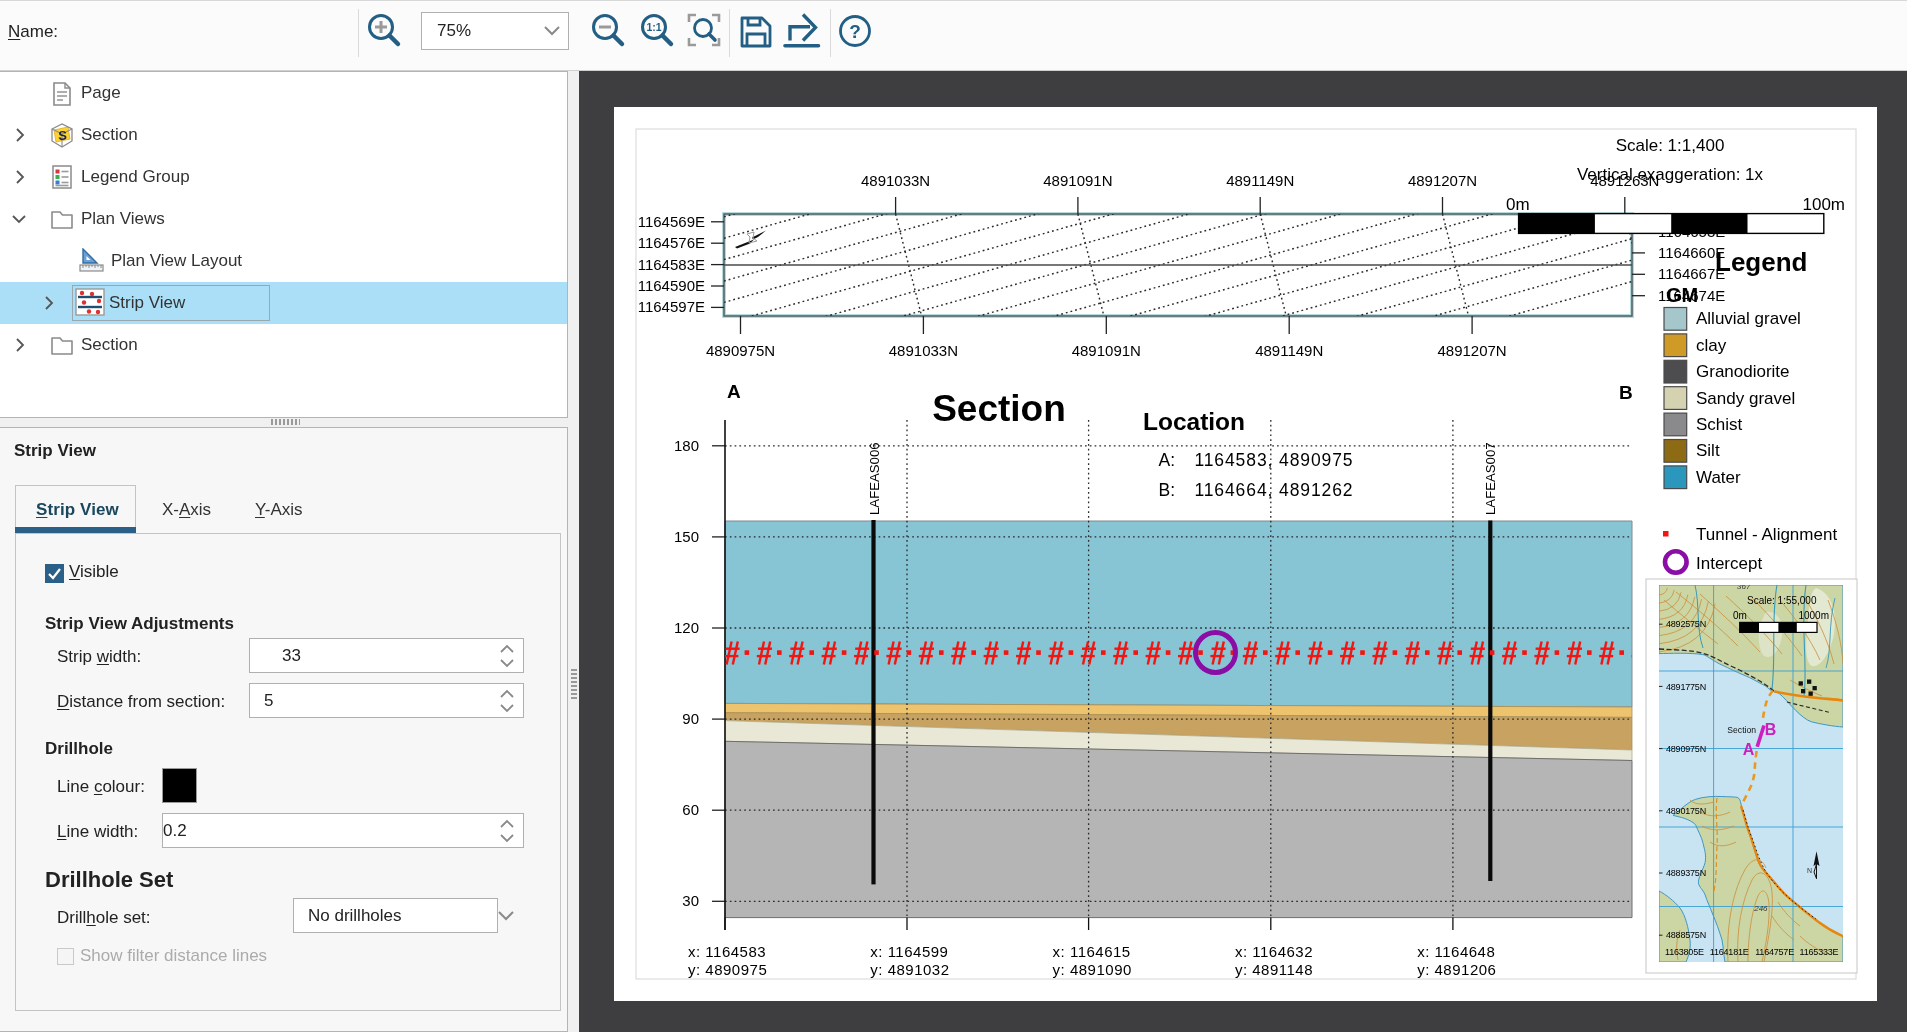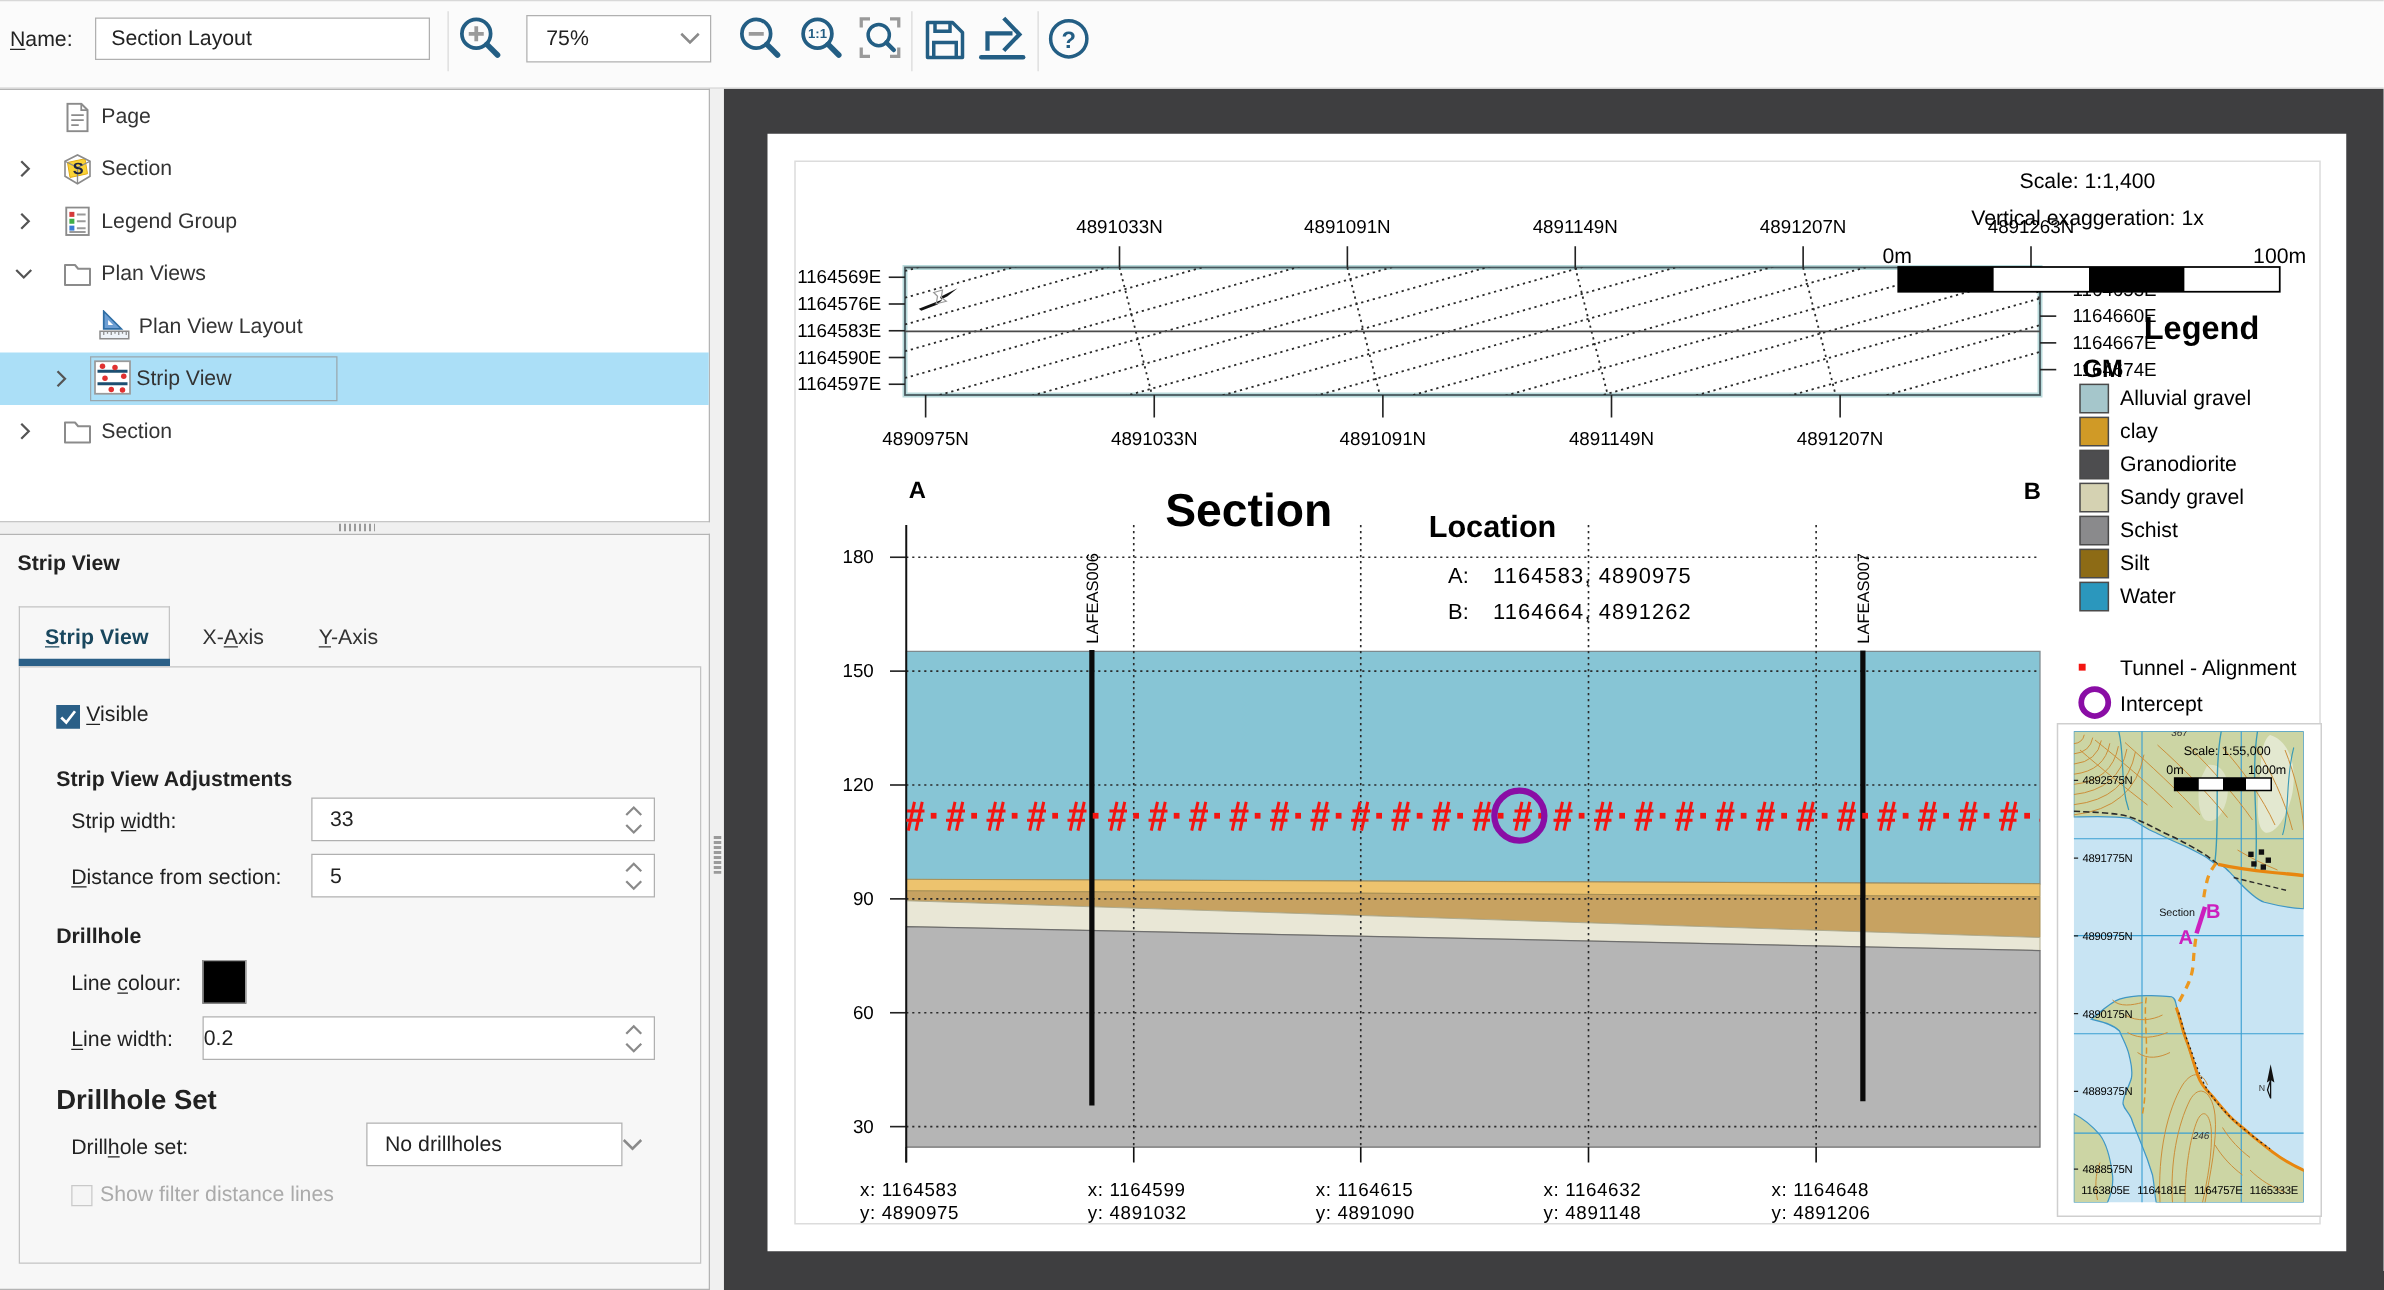--- a/index.html
+++ b/index.html
@@ -2,21 +2,20 @@
 <html><head><meta charset="utf-8">
 <style>
 * { margin:0; padding:0; box-sizing:border-box; }
 html,body { width:1907px; height:1032px; font-family:"Liberation Sans",sans-serif; background:#fff; overflow:hidden; }
 .abs { position:absolute; }
 u { text-decoration:underline; text-underline-offset:2px; }
 </style></head>
 <body>
 <div class="abs" style="left:0;top:0;width:1907px;height:71px;background:#fbfbfb;border-top:1px solid #d8d8d8;border-bottom:1px solid #cfcfcf">
 <div class="abs" style="left:8px;top:21px;font-size:17px;color:#222"><u>N</u>ame:</div>
-<div class="abs" style="left:76px;top:13px;width:268px;height:34px;background:#fff;border:1px solid #b0b0b0;font-size:17px;color:#222;line-height:32px;padding-left:12px">Section Layout</div>
 <div class="abs" style="left:358px;top:8px;width:1px;height:48px;background:#dadada"></div>
 <svg class="abs" style="left:365px;top:11px" width="38" height="40" viewBox="0 0 38 40">
       <circle cx="16" cy="15" r="11.5" fill="none" stroke="#235e84" stroke-width="3"></circle>
       <line x1="24.5" y1="23.5" x2="33" y2="32" stroke="#235e84" stroke-width="4.5" stroke-linecap="round"></line>
       <line x1="10" y1="15" x2="22" y2="15" stroke="#9a9a9a" stroke-width="3"></line>
       <line x1="16" y1="9" x2="16" y2="21" stroke="#9a9a9a" stroke-width="3"></line>
     </svg>
 <div class="abs" style="left:421px;top:11px;width:148px;height:38px;background:#fff;border:1px solid #b0b0b0;font-size:17px;color:#222;line-height:36px;padding-left:15px">75%</div>
 <svg class="abs" style="left:543px;top:23px" width="18" height="14" viewBox="0 0 18 14">
       <path d="M2 3 L9 10 L16 3" fill="none" stroke="#8a8a8a" stroke-width="2"></path>
@@ -155,21 +154,21 @@
 <div class="abs" style="left:162px;top:500px;font-size:17px;color:#333">X-<u>A</u>xis</div>
 <div class="abs" style="left:255px;top:500px;font-size:17px;color:#333"><u>Y</u>-Axis</div>
 <div class="abs" style="left:14.6px;top:532.5px;width:546px;height:478px;border:1px solid #c4c4c4;border-top:1px solid #c4c4c4;background:#f7f7f7"></div>
 <div class="abs" style="left:45px;top:564px;width:19px;height:19px;background:#2a5f87"></div>
 <svg class="abs" style="left:45px;top:564px" width="19" height="19" viewBox="0 0 19 19">
     <path d="M4 10 L8 14 L15 5" fill="none" stroke="#fff" stroke-width="2.2"></path>
   </svg>
 <div class="abs" style="left:69px;top:562px;font-size:17px;color:#222"><u>V</u>isible</div>
 <div class="abs" style="left:45px;top:614px;font-size:17px;font-weight:bold;color:#222">Strip View Adjustments</div>
 <div class="abs" style="left:57px;top:647px;font-size:17px;color:#222">Strip <u>w</u>idth:</div>
-<div class="abs" style="left:249px;top:638px;width:275px;height:35px;background:#fff;border:1px solid #b0b0b0;font-size:17px;color:#222;line-height:33px;padding-left:14px">33</div>
+<div class="abs" style="left:249px;top:638px;width:275px;height:35px;background:#fff;border:1px solid #b0b0b0;font-size:17px;color:#222;line-height:33px;padding-left:32px">33</div>
 <svg class="abs" style="left:498px;top:643px" width="18" height="26" viewBox="0 0 18 26">
     <path d="M3 9 L9 3 L15 9" fill="none" stroke="#8a8a8a" stroke-width="1.8"></path>
     <path d="M3 17 L9 23 L15 17" fill="none" stroke="#8a8a8a" stroke-width="1.8"></path>
   </svg>
 <div class="abs" style="left:57px;top:692px;font-size:17px;color:#222"><u>D</u>istance from section:</div>
 <div class="abs" style="left:249px;top:683px;width:275px;height:35px;background:#fff;border:1px solid #b0b0b0;font-size:17px;color:#222;line-height:33px;padding-left:14px">5</div>
 <svg class="abs" style="left:498px;top:688px" width="18" height="26" viewBox="0 0 18 26">
     <path d="M3 9 L9 3 L15 9" fill="none" stroke="#8a8a8a" stroke-width="1.8"></path>
     <path d="M3 17 L9 23 L15 17" fill="none" stroke="#8a8a8a" stroke-width="1.8"></path>
   </svg>

